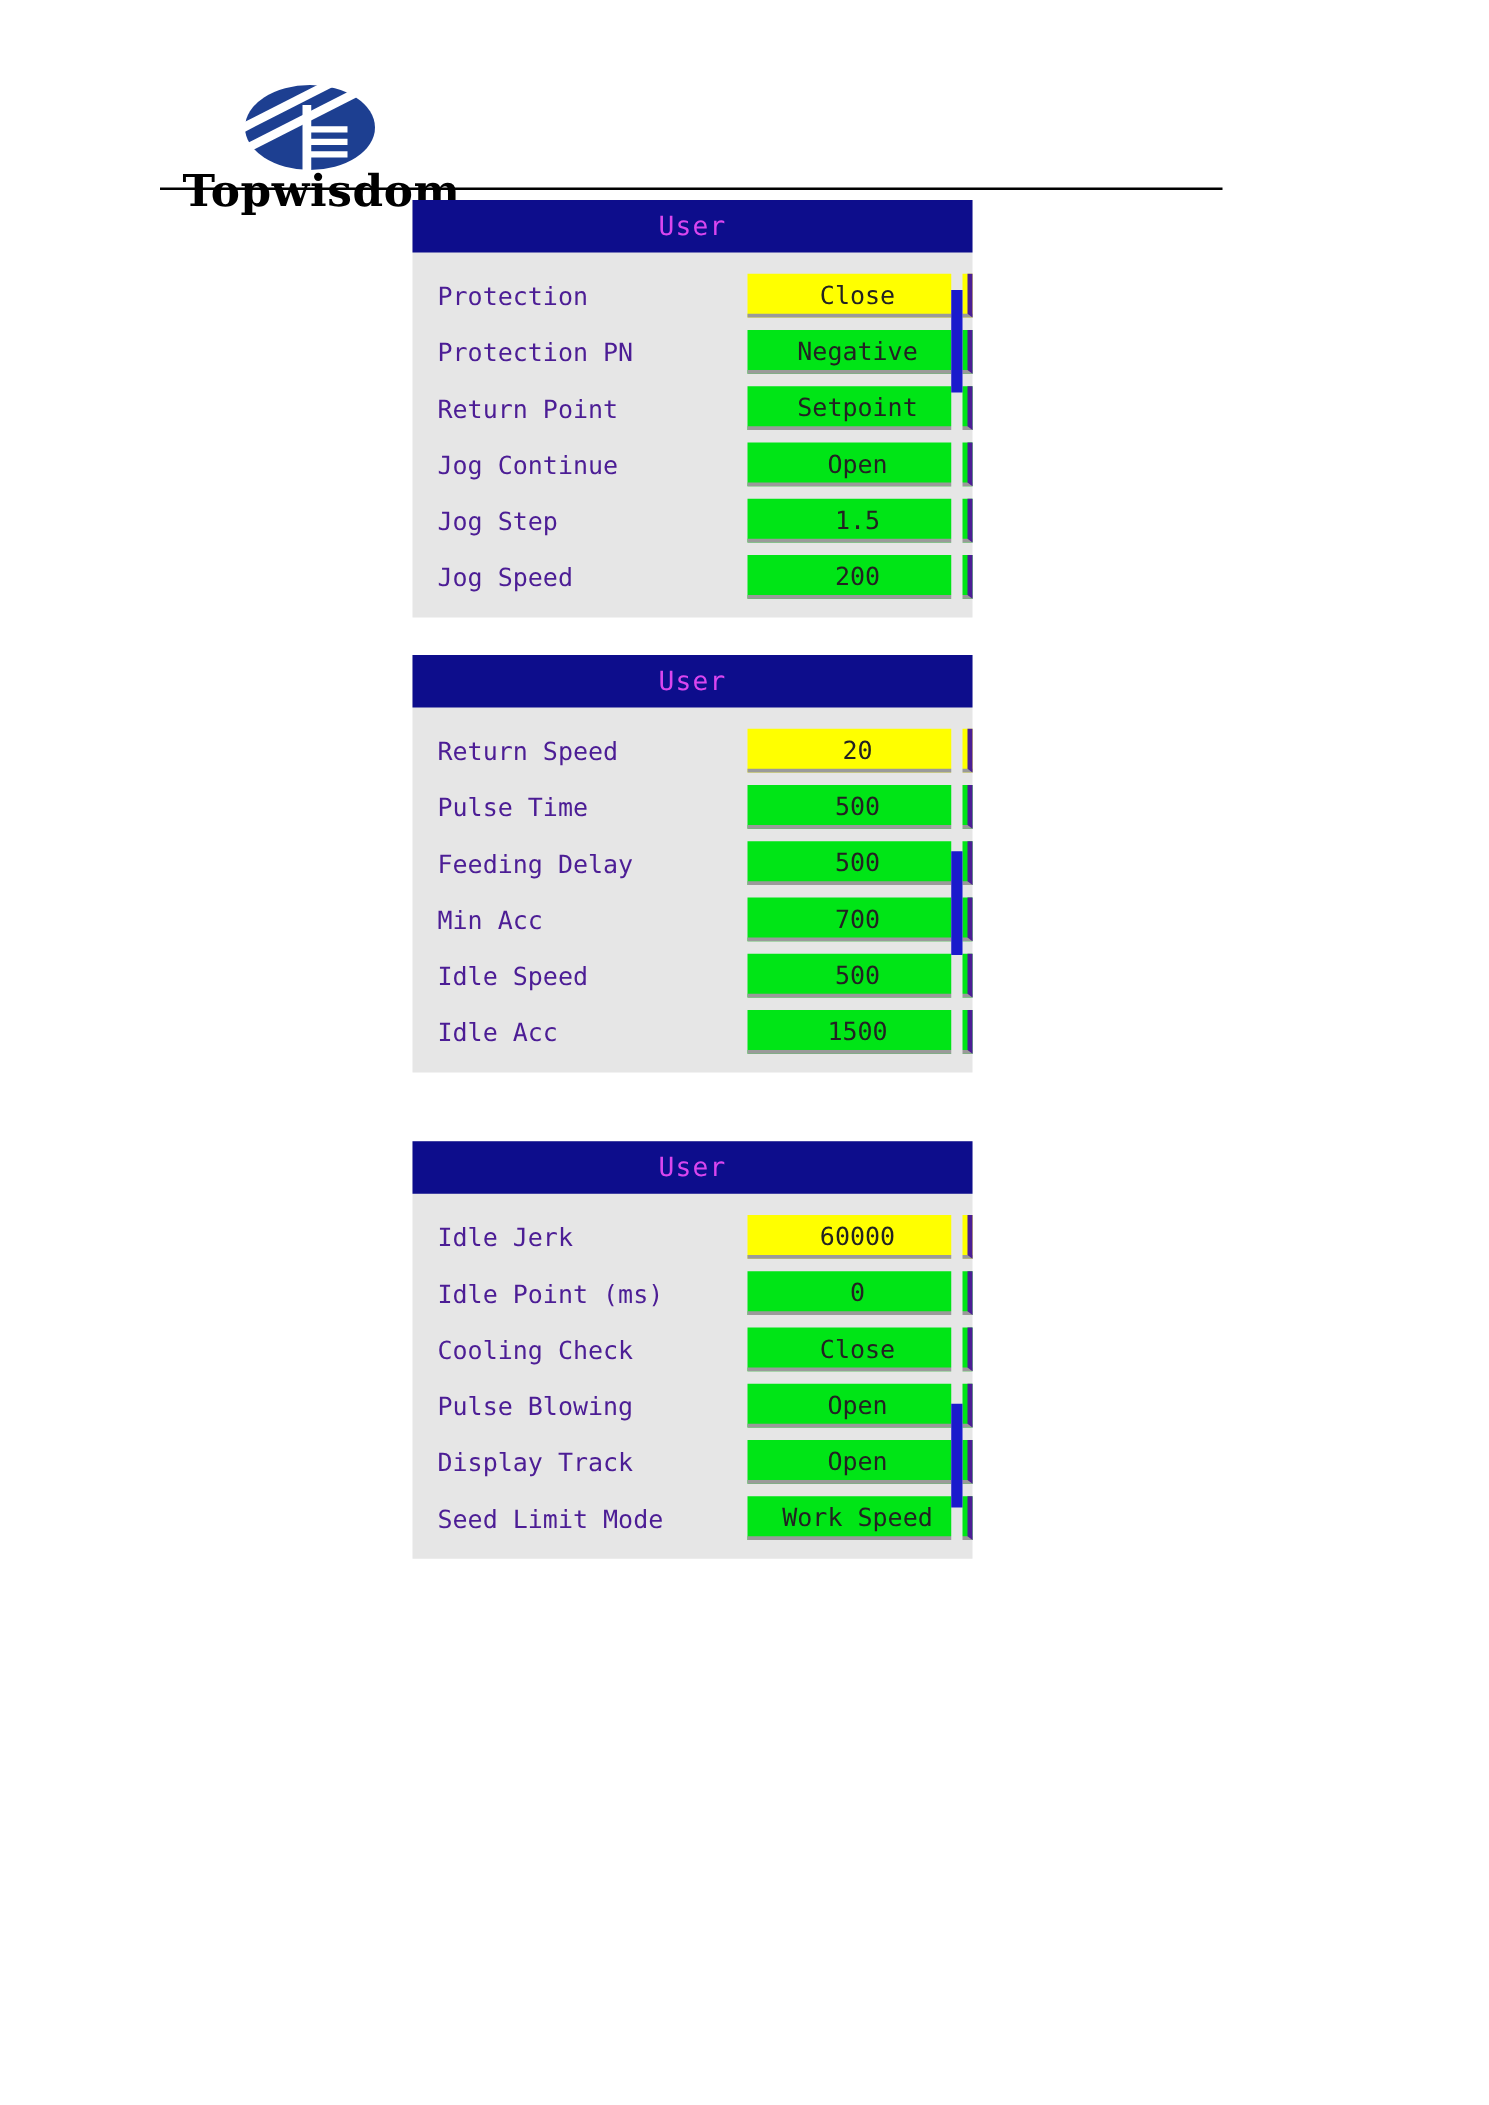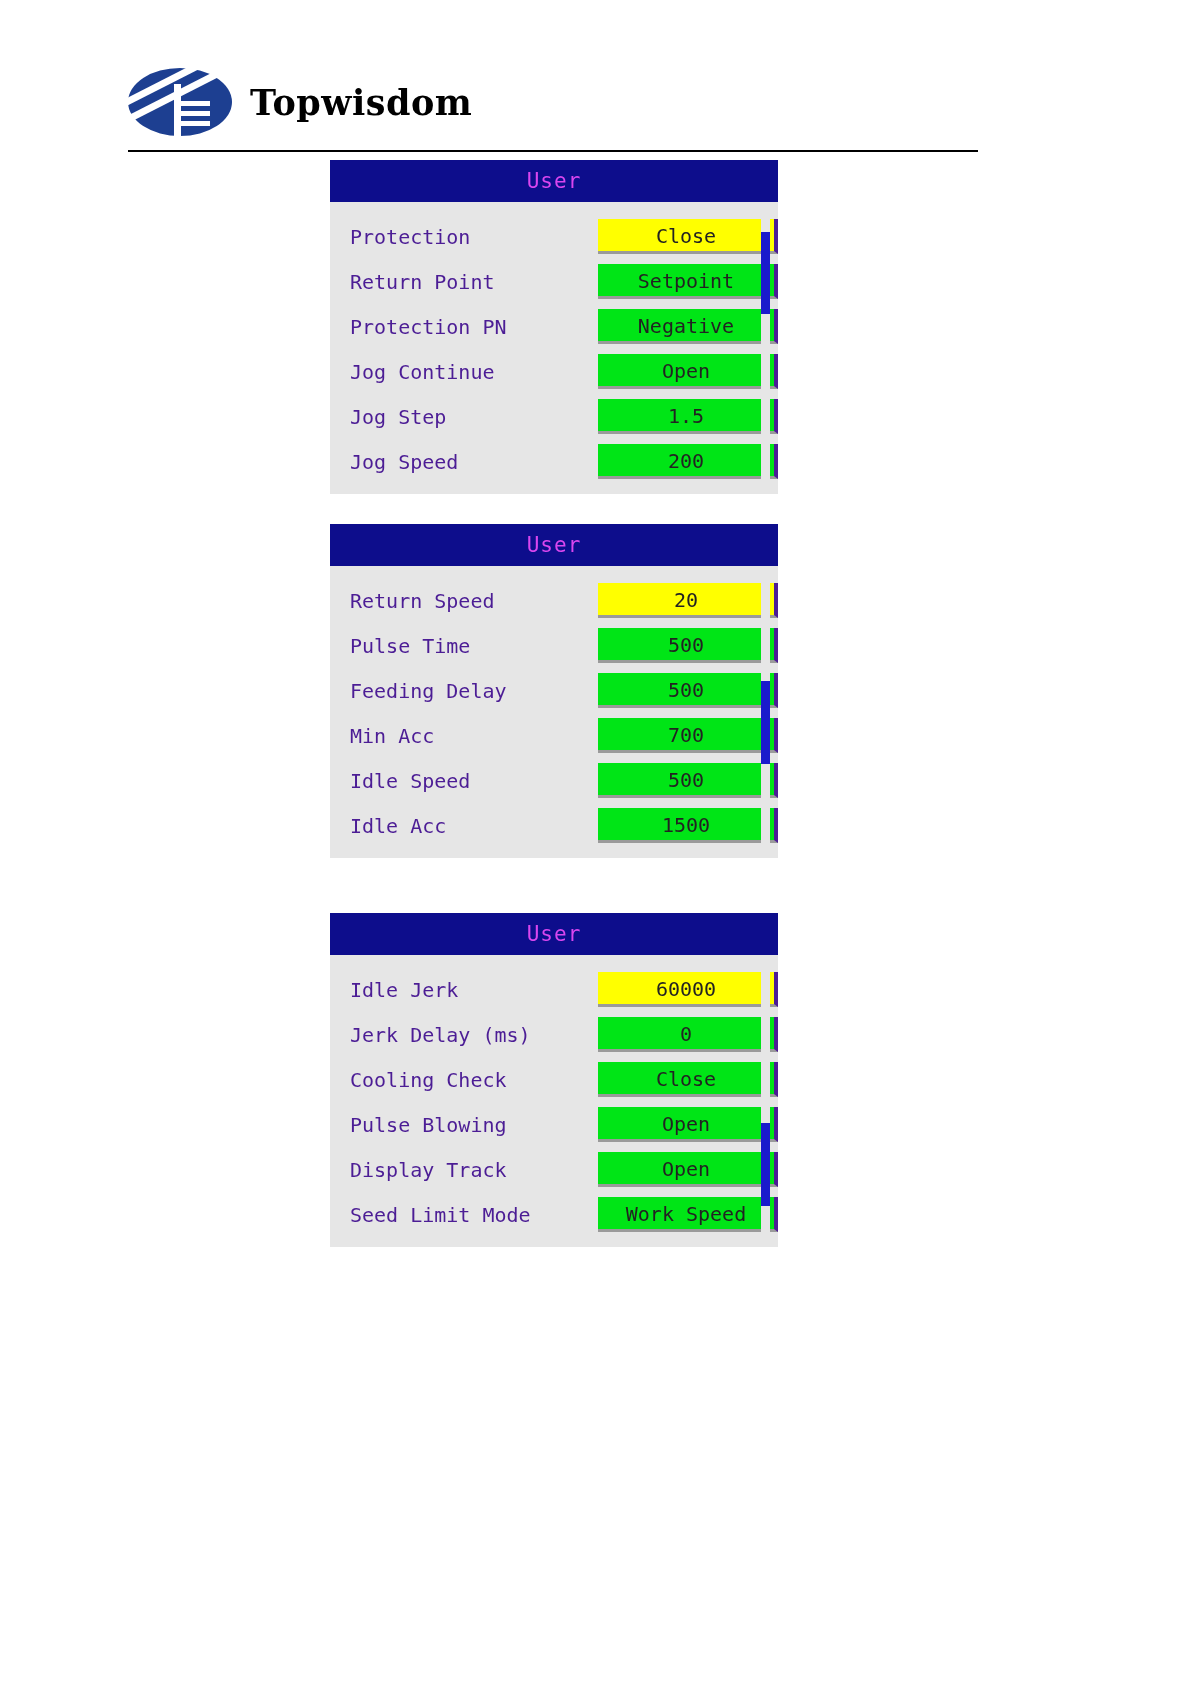--- a/index.html
+++ b/index.html
@@ -22,20 +22,21 @@
     top: 58px;
     width: 850px;
     height: 92px;
   }
   .logo-wrap {
     position: absolute;
     left: 0px;
     top: 10px;
     display: flex;
     align-items: center;
+    flex-direction: column;
   }
   .logo-mark {
     position: relative;
     width: 104px;
     height: 68px;
     overflow: hidden;
   }
   .logo-ellipse {
     position: absolute;
     left: 0; top: 0;
@@ -170,26 +171,26 @@
 <div class="header-rule"></div>
 
 <div class="panel" id="panel-0" style="top:160px;">
   <div class="panel-title">User</div>
   <div class="panel-body">
     <div class="row">
       <div class="row-label">Protection</div>
       <div class="row-value val-yellow">Close</div>
     </div>
     <div class="row">
+      <div class="row-label">Protection PN</div>
+      <div class="row-value val-green">Negative</div>
+    </div>
+    <div class="row">
       <div class="row-label">Return Point</div>
       <div class="row-value val-green">Setpoint</div>
-    </div>
-    <div class="row">
-      <div class="row-label">Protection PN</div>
-      <div class="row-value val-green">Negative</div>
     </div>
     <div class="row">
       <div class="row-label">Jog Continue</div>
       <div class="row-value val-green">Open</div>
     </div>
     <div class="row">
       <div class="row-label">Jog Step</div>
       <div class="row-value val-green">1.5</div>
     </div>
     <div class="row">
@@ -236,21 +237,21 @@
 </div>
 
 <div class="panel" id="panel-2" style="top:913px;">
   <div class="panel-title">User</div>
   <div class="panel-body">
     <div class="row">
       <div class="row-label">Idle Jerk</div>
       <div class="row-value val-yellow">60000</div>
     </div>
     <div class="row">
-      <div class="row-label">Jerk Delay (ms)</div>
+      <div class="row-label">Idle Point (ms)</div>
       <div class="row-value val-green">0</div>
     </div>
     <div class="row">
       <div class="row-label">Cooling Check</div>
       <div class="row-value val-green">Close</div>
     </div>
     <div class="row">
       <div class="row-label">Pulse Blowing</div>
       <div class="row-value val-green">Open</div>
     </div>

